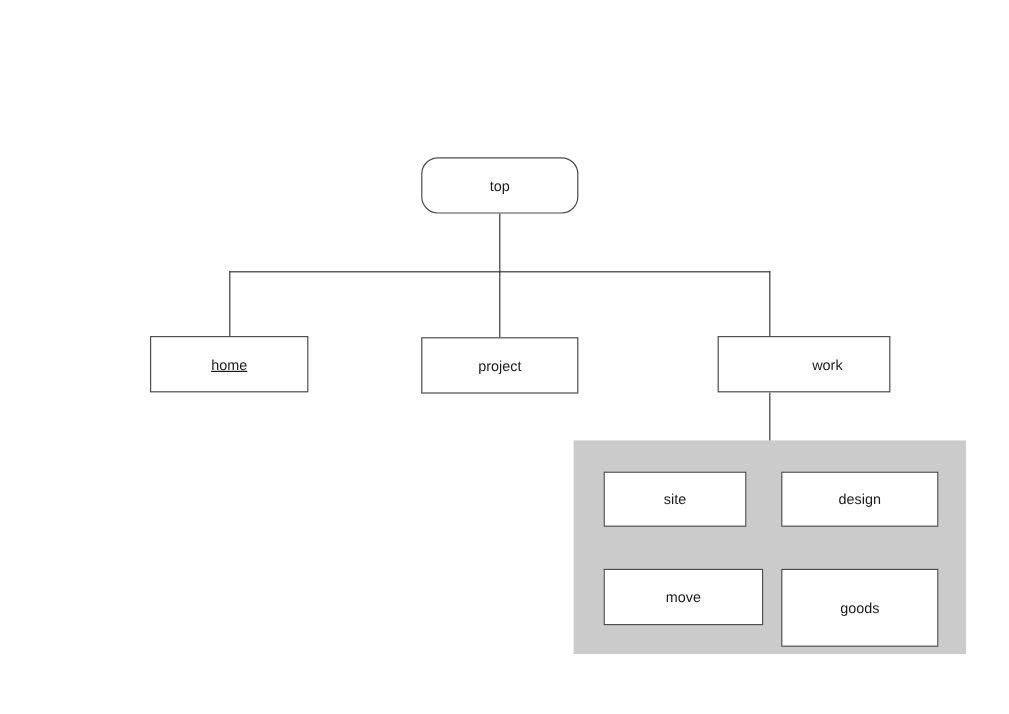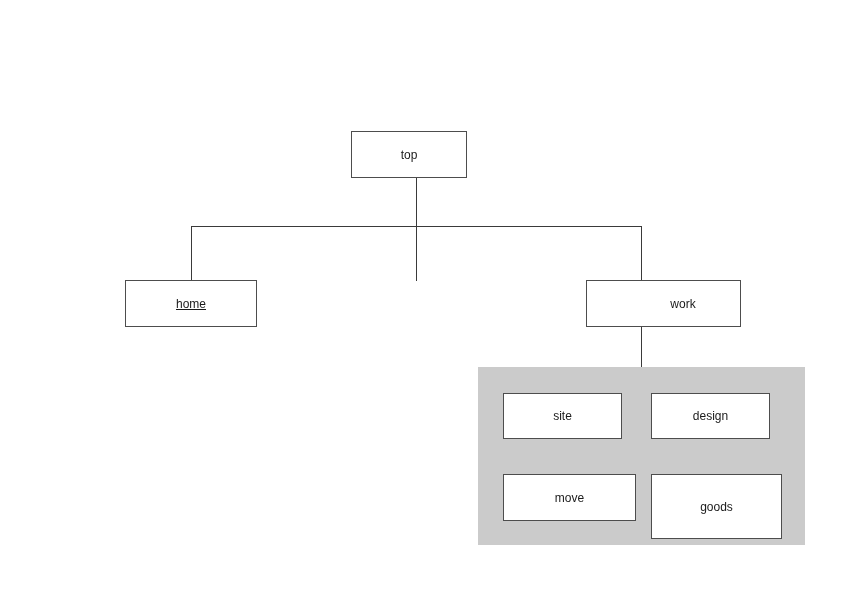--- a/index.html
+++ b/index.html
@@ -27,27 +27,27 @@
     position: absolute;
     background: #3a3a3a;
     z-index: 1;
   }
   .panel {
     position: absolute;
     background: #cbcbcb;
     z-index: 0;
   }
   
-  #node-top     { left: 351px; top: 131px; width: 116px; height: 47px; }
+  #node-top     { left: 351px; top: 131px; width: 131px; height: 47px; border-radius: 14px; }
   #node-home    { left: 125px; top: 280px; width: 132px; height: 47px; text-decoration: underline; }
   #node-project { left: 351px; top: 281px; width: 131px; height: 47px; }
-  #node-work    { left: 586px; top: 280px; width: 155px; height: 47px; padding-left: 39px; }
+  #node-work    { left: 598px; top: 280px; width: 144px; height: 47px; padding-left: 39px; }
   #panel-work-group { left: 478px; top: 367px; width: 327px; height: 178px; }
   #node-site    { left: 503px; top: 393px; width: 119px; height: 46px; }
-  #node-design  { left: 651px; top: 393px; width: 119px; height: 46px; }
+  #node-design  { left: 651px; top: 393px; width: 131px; height: 46px; }
   #node-move    { left: 503px; top: 474px; width: 133px; height: 47px; }
   #node-goods   { left: 651px; top: 474px; width: 131px; height: 65px; }
   #line-top-down      { left: 416px; top: 178px; width: 1px;  height: 49px; }
   #line-horizontal    { left: 191px; top: 226px; width: 451px; height: 1px; }
   #line-home-down     { left: 191px; top: 226px; width: 1px;  height: 54px; }
   #line-project-down  { left: 416px; top: 226px; width: 1px;  height: 55px; }
   #line-work-down     { left: 641px; top: 226px; width: 1px;  height: 54px; }
   #line-work-to-group { left: 641px; top: 327px; width: 1px;  height: 40px; }
 </style>
 </head>
@@ -65,20 +65,23 @@
   <div class="line" id="line-work-to-group"></div>
 
   <div class="node" id="node-top">
     <span>top</span>
   </div>
 
   <div class="node" id="node-home">
     <span>home</span>
   </div>
 
+  <div class="node" id="node-project">
+    <span>project</span>
+  </div>
 
   <div class="node" id="node-work">
     <span>work</span>
   </div>
 
   <div class="node" id="node-site">
     <span>site</span>
   </div>
 
   <div class="node" id="node-design">

